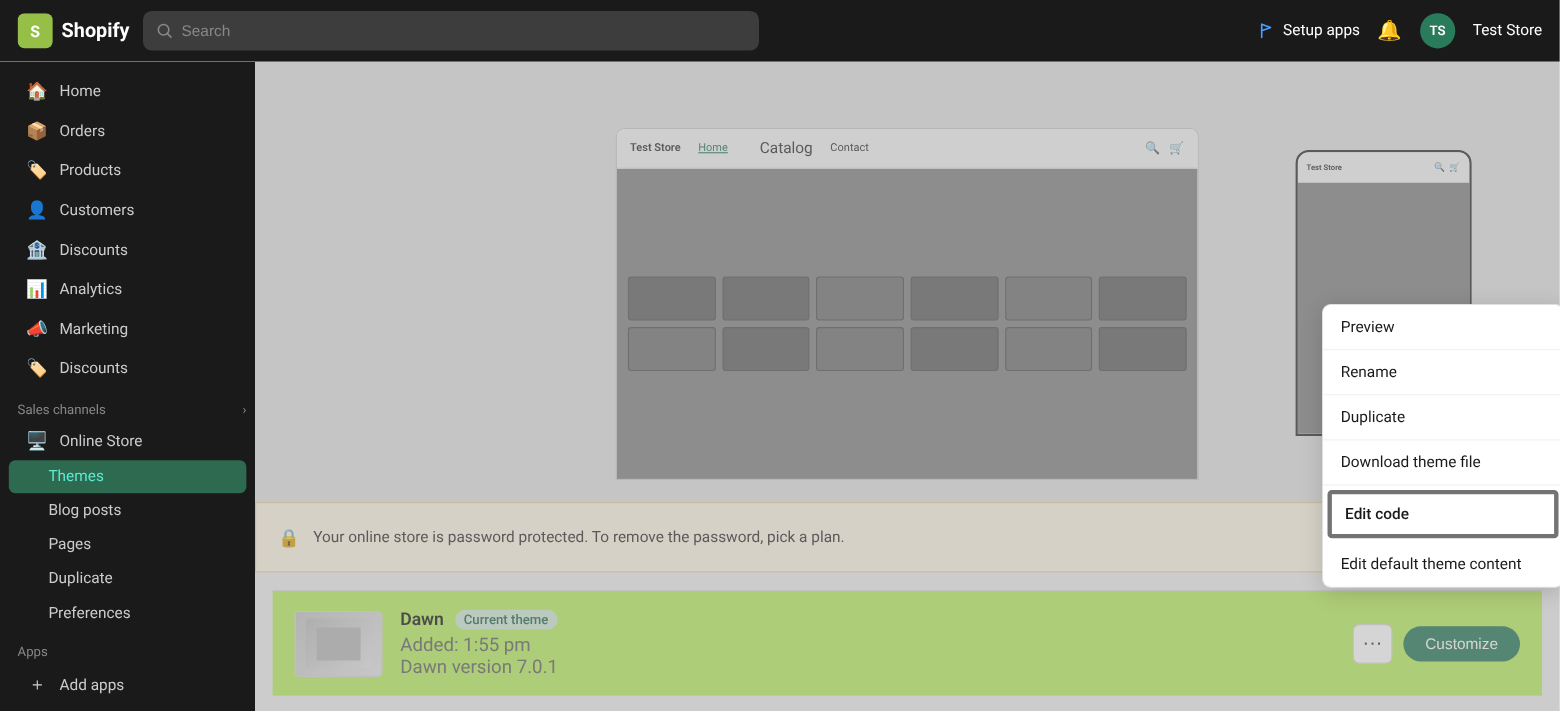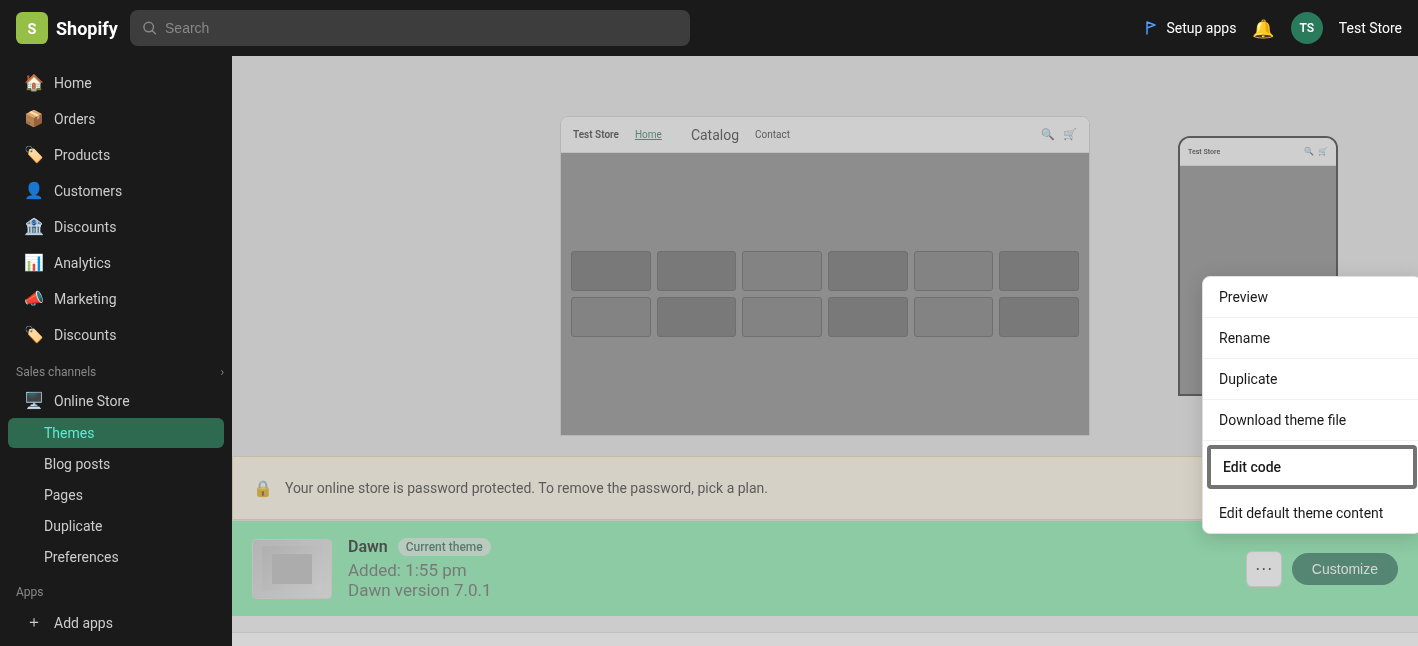--- a/index.html
+++ b/index.html
@@ -237,22 +237,22 @@
       border: 1px solid #c4a35a;
       background: white;
       border-radius: 6px;
       font-size: 14px;
       cursor: pointer;
       color: #333;
     }
 
     
     .theme-section {
-      background: #86efac;
-      margin: 0;
+      background: #bef264;
+      margin: 16px;
       border-top: 1px solid #e0e0e0;
     }
     .theme-row {
       display: flex;
       align-items: center;
       padding: 16px 20px;
       gap: 16px;
     }
     .theme-thumbnail {
       width: 80px;

